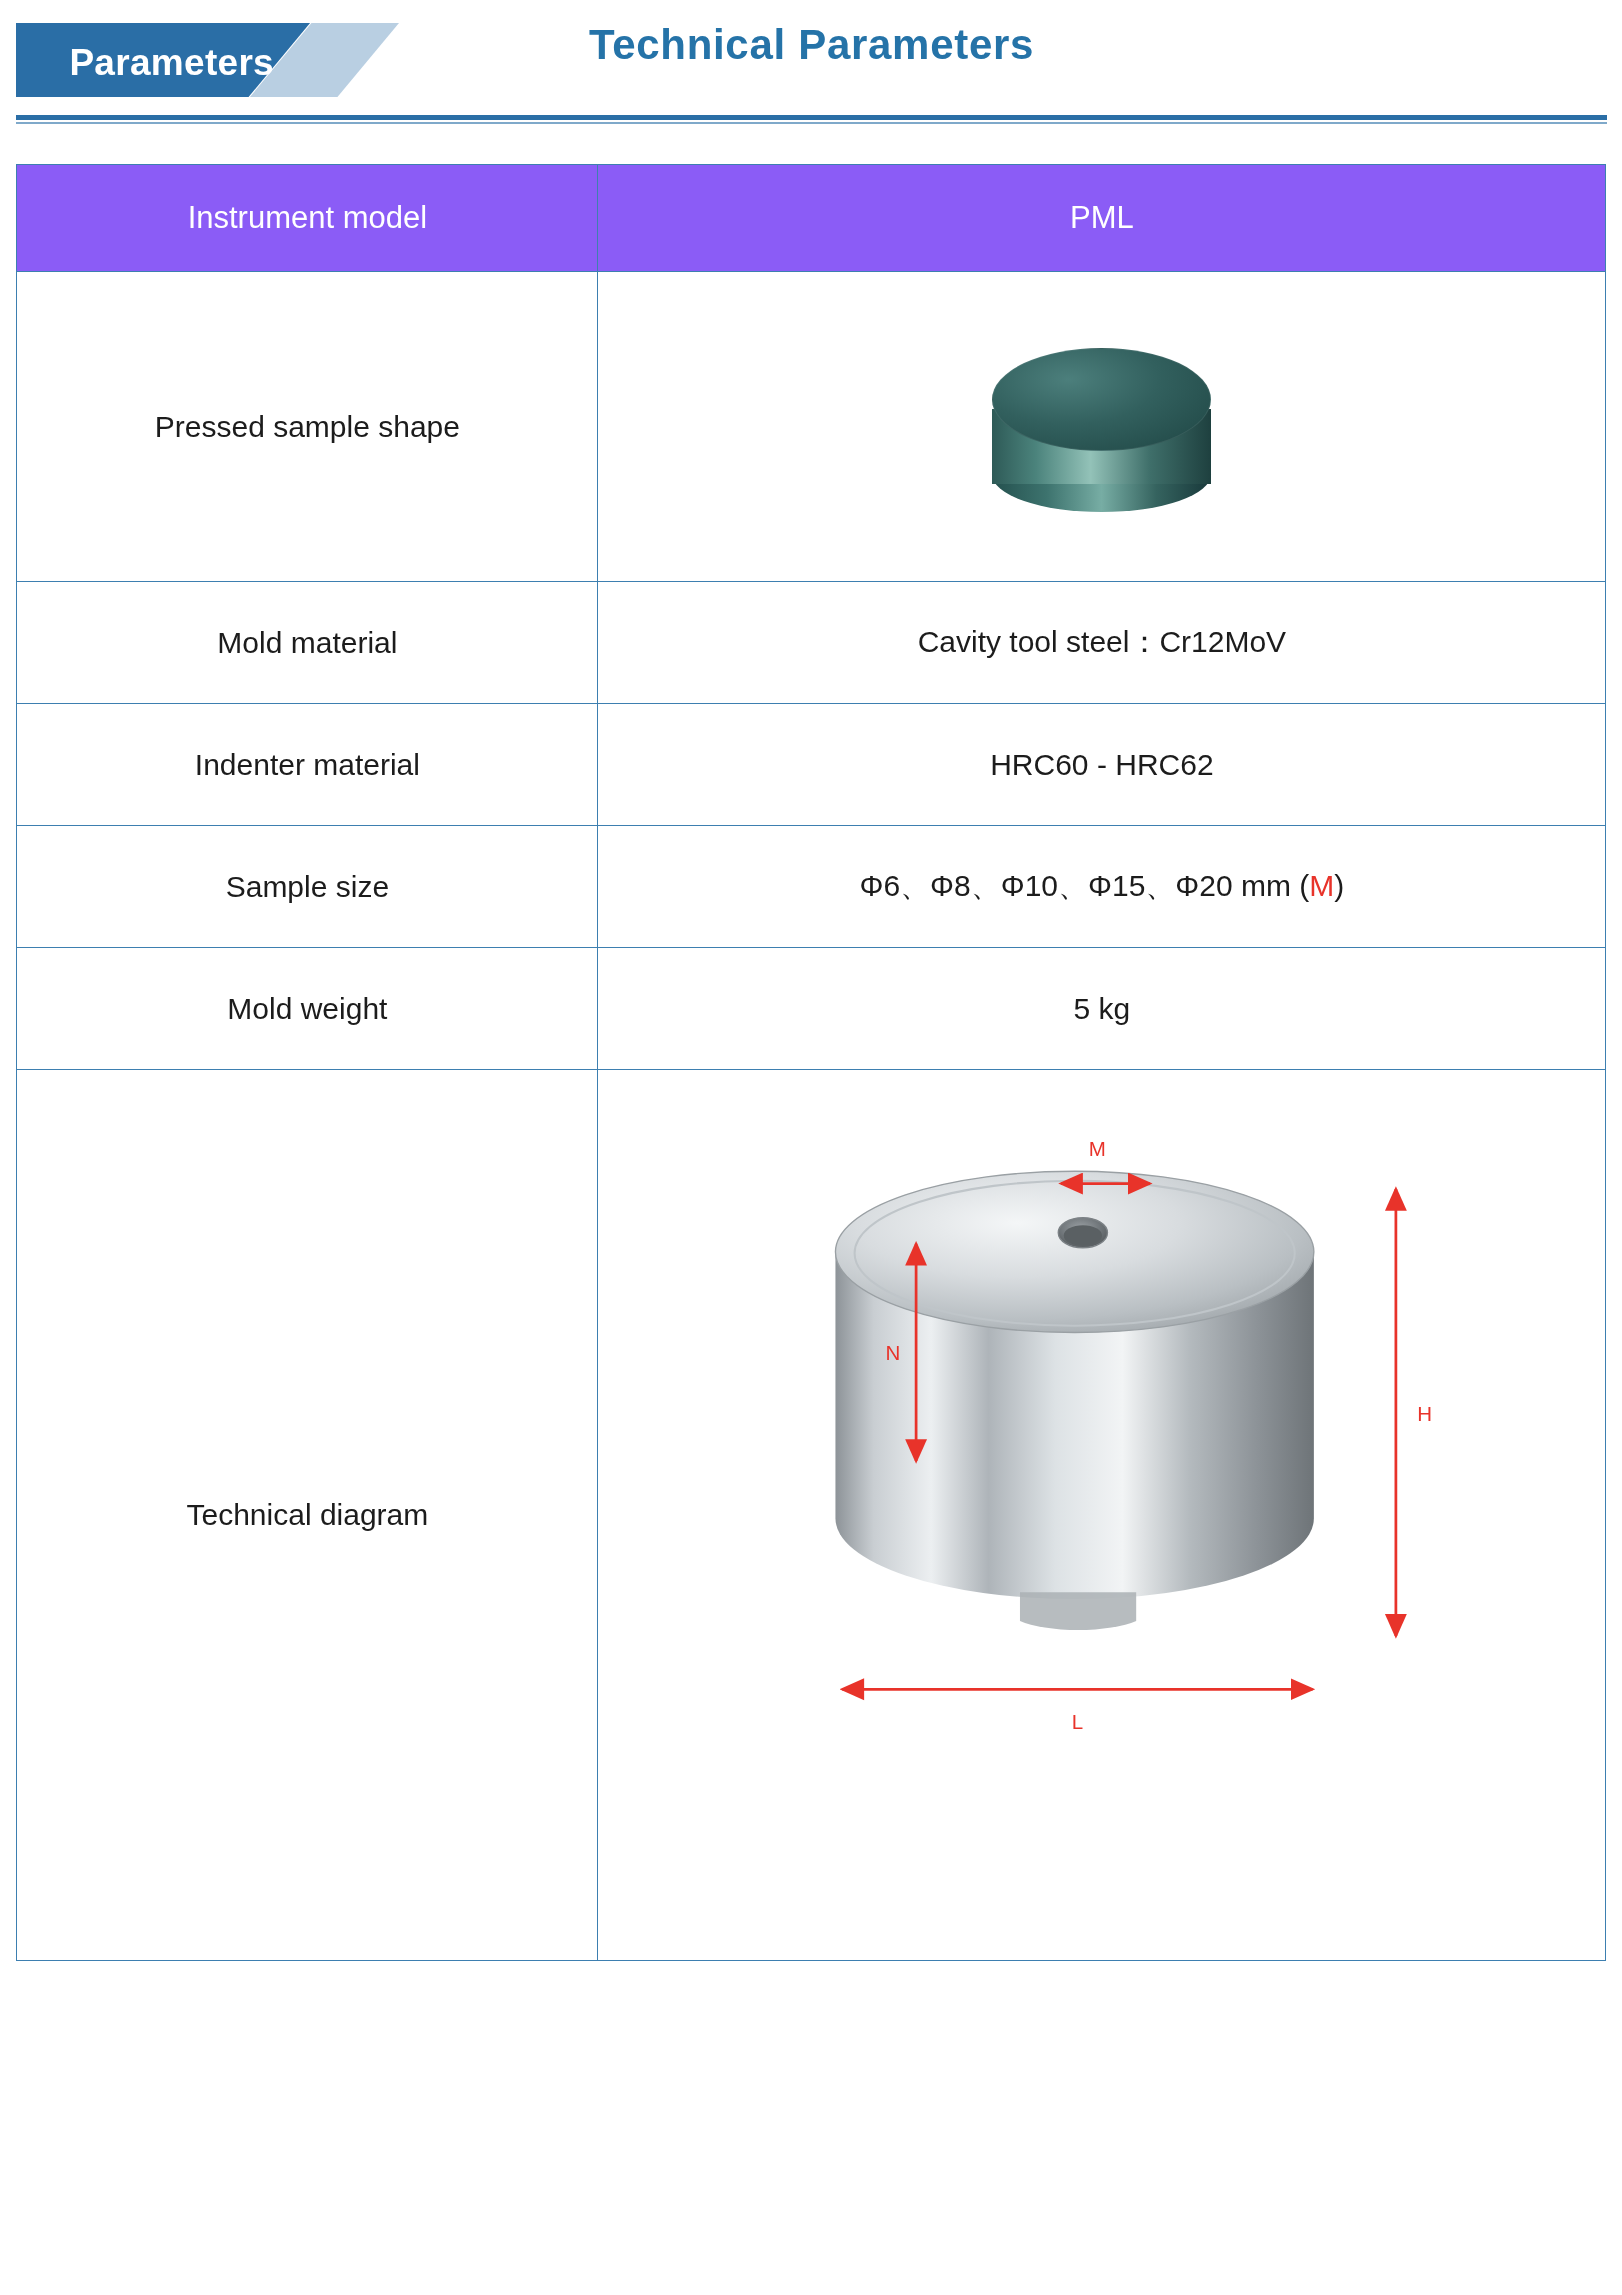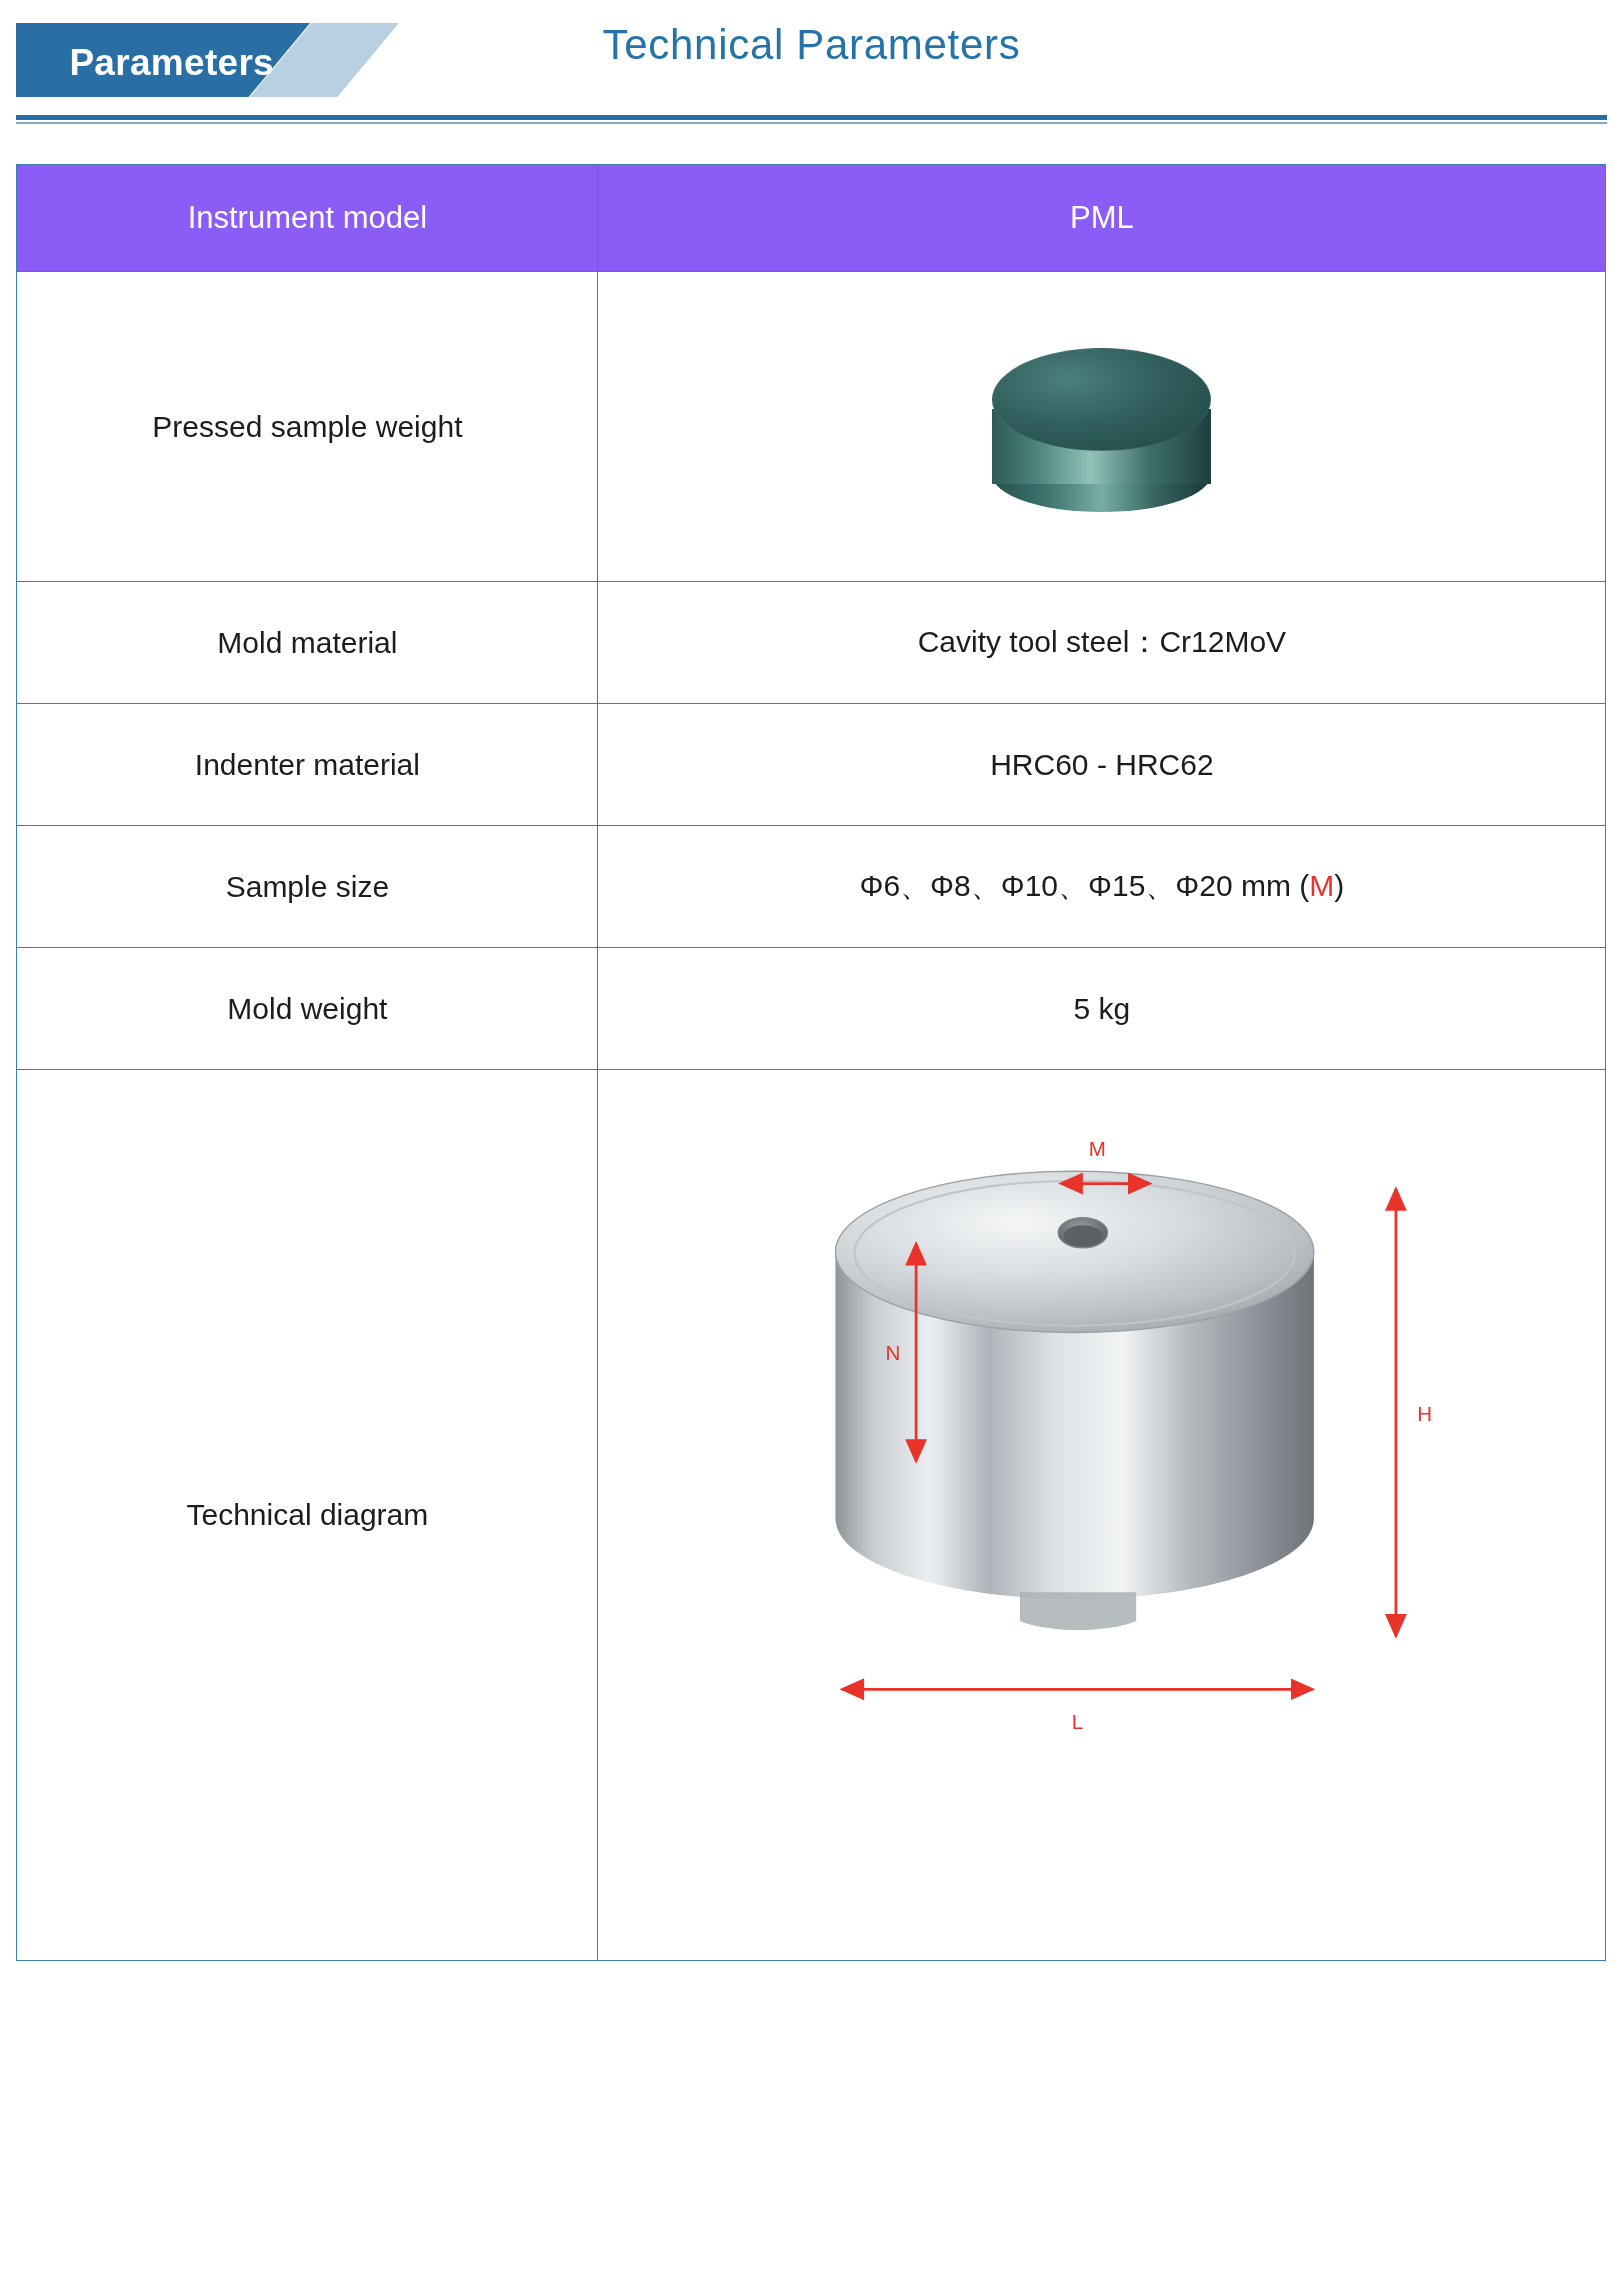--- a/index.html
+++ b/index.html
@@ -48,21 +48,21 @@
     white-space: nowrap;
   }
   .header-title {
     position: absolute;
     left: 0;
     right: 0;
     top: 20.5px;
     text-align: center;
     color: #2573a8;
     font-size: 42px;
-    font-weight: normal;
+    font-weight: bold;
     letter-spacing: 0.7px;
   }
   .header-rule {
     position: absolute;
     left: 16.4px;
     right: 16.4px;
     top: 115px;
     height: 4.8px;
     background: #2a6ea6;
   }
@@ -198,21 +198,21 @@
     <thead>
       <tr>
         <th>Instrument model</th>
         <th>PML</th>
       </tr>
     </thead>
 
     <tbody>
 
       <tr class="row-shape">
-        <td>Pressed sample weight</td>
+        <td>Pressed sample shape</td>
         <td>
           <div class="puck-cell-inner">
             <div class="puck">
               <div class="puck-bottom"></div>
               <div class="puck-side"></div>
               <div class="puck-top"></div>
             </div>
           </div>
         </td>
       </tr>

